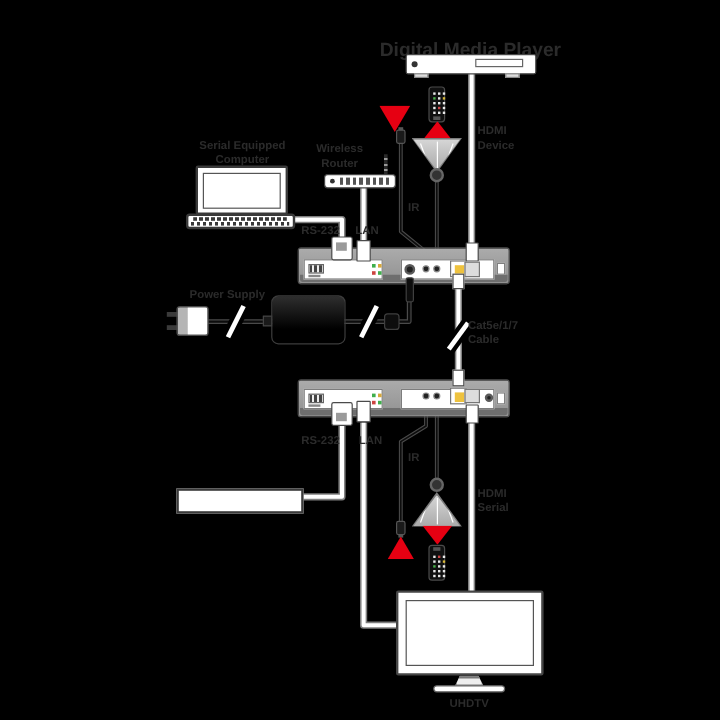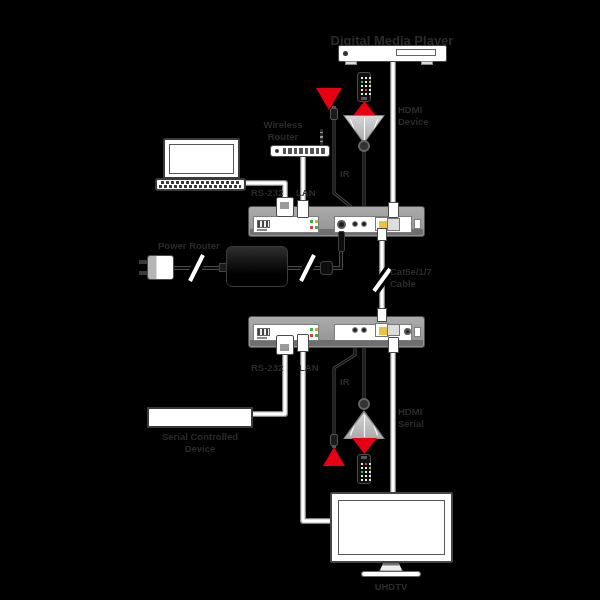--- a/index.html
+++ b/index.html
@@ -81,21 +81,21 @@
     <g>
       <line class="break-gap" x1="190" y1="281" x2="203" y2="255"></line>
       <line class="break-slash" x1="190" y1="281" x2="203" y2="255"></line>
       <line class="break-gap" x1="301" y1="281" x2="314" y2="255"></line>
       <line class="break-slash" x1="301" y1="281" x2="314" y2="255"></line>
       <line class="break-gap" x1="374" y1="291" x2="390" y2="269"></line>
       <line class="break-slash" x1="374" y1="291" x2="390" y2="269"></line>
     </g>
   </svg>
 
-  <div class="lbl center" style="left:312px;top:33px;width:160px;font-size:13px">Digital Media Player</div>
+  <div class="lbl center" style="left:312px;top:33px;width:160px;font-size:16px">Digital Media Player</div>
   <div class="abs wbox" style="left:338px;top:45px;width:109px;height:17px"></div>
   <div class="abs" style="left:343px;top:51px;width:5px;height:5px;background:#333;border-radius:50%"></div>
   <div class="abs" style="left:396px;top:49px;width:40px;height:7px;border:1px solid #666;background:#fff"></div>
   <div class="abs" style="left:345px;top:61px;width:12px;height:4px;background:#ddd;border:1px solid #888"></div>
   <div class="abs" style="left:421px;top:61px;width:12px;height:4px;background:#ddd;border:1px solid #888"></div>
 
   <div class="lbl" style="left:398px;top:104px;width:42px">HDMI Device</div>
 
   <div class="cone-red clip-down" style="left:316px;top:88px;width:26px;height:22px"></div>
   <div class="abs" style="left:332px;top:106px;width:4px;height:3px;background:#555"></div>
@@ -121,20 +121,21 @@
   <div class="lbl" style="left:340px;top:168px;width:20px">IR</div>
 
   <div class="lbl center" style="left:253px;top:119px;width:60px">Wireless Router</div>
   <div class="abs" style="left:320px;top:129px;width:3px;height:17px;
        background:repeating-linear-gradient(180deg,#2a2a2a 0 3px,#999 3px 4.5px)"></div>
   <div class="abs wbox" style="left:270px;top:145px;width:60px;height:12px;border-radius:3px"></div>
   <div class="abs" style="left:275px;top:149px;width:4px;height:4px;background:#333;border-radius:50%"></div>
   <div class="abs" style="left:283px;top:148px;width:43px;height:6px;
        background:repeating-linear-gradient(90deg,#555 0 3px,transparent 3px 5.5px)"></div>
 
+  <div class="lbl center" style="left:152px;top:116px;width:100px">Serial Equipped Computer</div>
   <div class="abs" style="left:163px;top:138px;width:77px;height:41px;background:#fff;border:2px solid #3a3a3a;border-radius:2px"></div>
   <div class="abs" style="left:169px;top:144px;width:65px;height:30px;border:1px solid #555;background:#fff"></div>
   <div class="abs" style="left:155px;top:178px;width:91px;height:13px;background:#fff;border:2px solid #3a3a3a;border-radius:3px">
     <div class="abs" style="left:4px;top:1px;width:78px;height:3px;
          background:repeating-linear-gradient(90deg,#3a3a3a 0 3px,transparent 3px 5px)"></div>
     <div class="abs" style="left:2px;top:5px;width:82px;height:3px;
          background:repeating-linear-gradient(90deg,#3a3a3a 0 3px,transparent 3px 5px)"></div>
   </div>
 
   <div class="lbl" style="left:251px;top:187px;width:38px">RS-232</div>
@@ -161,21 +162,21 @@
   <div class="abs" style="left:338px;top:231px;width:7px;height:21px;background:#0d0d0d;border:1px solid #3f3f3f;border-radius:2px"></div>
   <div class="jack" style="left:352px;top:221px;width:6px;height:6px"></div>
   <div class="jack" style="left:361px;top:221px;width:6px;height:6px"></div>
   <div class="abs" style="left:375px;top:217px;width:14px;height:14px;background:#fff;border:1px solid #777">
     <div class="abs" style="left:2.5px;top:2.5px;width:8px;height:8px;background:#eec23e"></div>
   </div>
   <div class="abs" style="left:377px;top:228px;width:10px;height:13px;background:#fff;border:1.5px solid #4a4a4a"></div>
   <div class="abs" style="left:388px;top:202px;width:11px;height:16px;background:#fff;border:1.5px solid #4a4a4a;border-radius:1px"></div>
   <div class="abs" style="left:387px;top:218px;width:13px;height:13px;background:#ddd;border:1px solid #777"></div>
 
-  <div class="lbl" style="left:158px;top:240px;width:82px">Power Router</div>
+  <div class="lbl" style="left:158px;top:240px;width:82px">Power Supply</div>
   <div class="abs" style="left:139px;top:260px;width:9px;height:4px;background:#3a3a3a"></div>
   <div class="abs" style="left:139px;top:271px;width:9px;height:4px;background:#3a3a3a"></div>
   <div class="abs" style="left:147px;top:255px;width:27px;height:25px;border:1.5px solid #4a4a4a;border-radius:3px;
        background:linear-gradient(90deg,#b5b5b5 0 8px,#fff 9px)"></div>
   <div class="abs" style="left:219px;top:263px;width:8px;height:9px;background:#1a1a1a;border:1px solid #444"></div>
   <div class="abs" style="left:226px;top:246px;width:62px;height:41px;border:1.5px solid #3d3d3d;border-radius:6px;
        background:linear-gradient(#2e2e2e,#000 70%)"></div>
   <div class="abs" style="left:320px;top:261px;width:13px;height:14px;background:#0d0d0d;border:1px solid #3f3f3f;border-radius:3px"></div>
 
   <div class="lbl" style="left:390px;top:266px;width:56px">Cat5e/1/7 Cable</div>
@@ -208,21 +209,20 @@
   <div class="jack" style="left:404px;top:328px;width:7px;height:7px;border-width:2px;border-color:#5a5a5a"></div>
 
   <div class="lbl" style="left:251px;top:362px;width:38px">RS-232</div>
   <div class="lbl" style="left:299px;top:362px;width:28px">LAN</div>
 
   <div class="lbl" style="left:340px;top:376px;width:20px">IR</div>
 
   <div class="lbl" style="left:398px;top:406px;width:46px">HDMI Serial</div>
 
   <div class="abs" style="left:147px;top:407px;width:106px;height:21px;background:#fff;border:2px solid #3a3a3a"></div>
-  <div class="lbl center" style="left:146px;top:431px;width:108px">Serial Controlled Device</div>
 
   <div class="abs" style="left:358px;top:398px;width:12px;height:12px;background:#333;border:2px solid #666;border-radius:50%"></div>
   <div class="cone-gray-outer clip-up" style="left:343px;top:410px;width:42px;height:29px">
     <div class="cone-gray-inner clip-up" style="left:1.5px;top:2.5px;width:39px;height:26px">
       <div class="fold" style="left:19px;top:2px;width:1.5px;height:22px"></div>
       <div class="fold" style="left:8px;top:5px;width:1px;height:18px;transform:rotate(20deg)"></div>
       <div class="fold" style="left:29px;top:5px;width:1px;height:18px;transform:rotate(-20deg)"></div>
     </div>
   </div>
   <div class="cone-red clip-down" style="left:352px;top:438px;width:25px;height:16px"></div>

